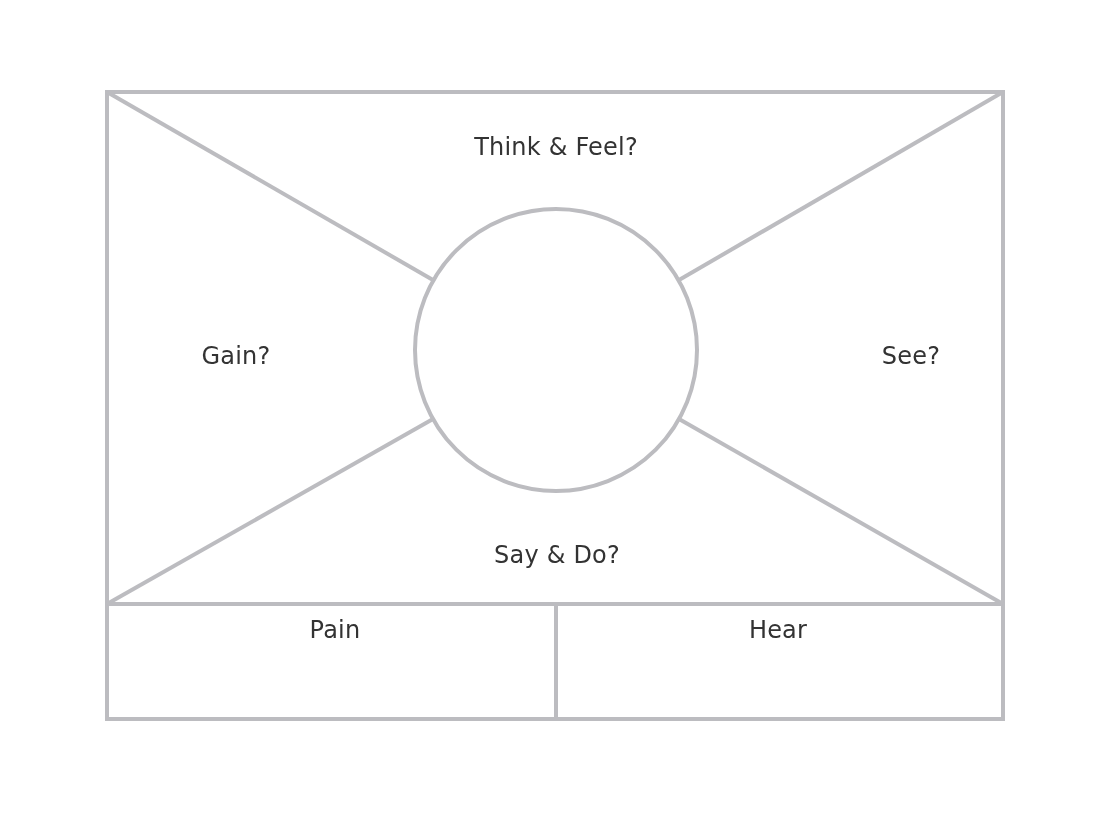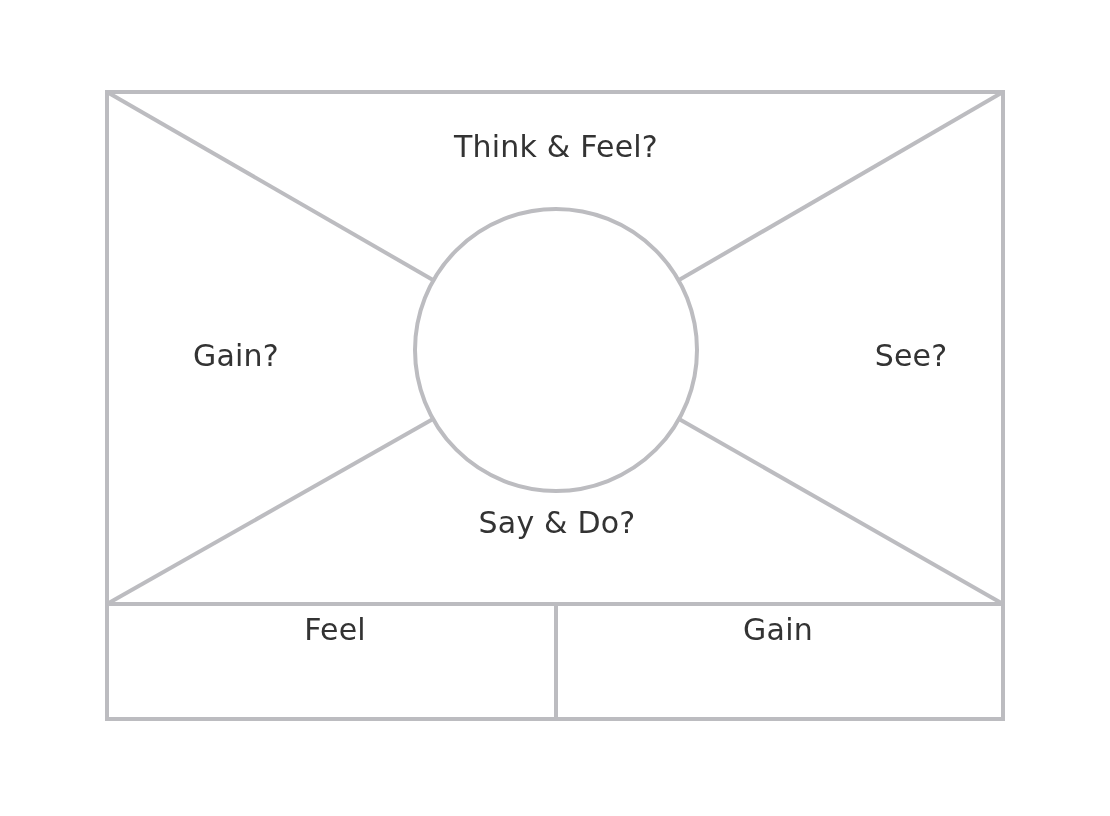--- a/index.html
+++ b/index.html
@@ -25,21 +25,21 @@
     left: 0;
     top: 0;
     width: 1110px;
     height: 816px;
     display: block;
   }
   .map-label {
     position: absolute;
     color: #333333;
     font-family: "DejaVu Sans", "Liberation Sans", sans-serif;
-    font-size: 30px;
+    font-size: 24px;
     font-weight: 400;
     line-height: 1;
     white-space: nowrap;
     transform: translate(-50%, -50%);
     letter-spacing: 0.2px;
     -webkit-font-smoothing: antialiased;
   }
   .quadrant-zone,
   .box-zone,
   .center-zone {
@@ -77,19 +77,19 @@
   <div class="quadrant-zone" style="left:340px; top:508px; width:432px; height:90px;"></div>
   <div class="box-zone" style="left:111px; top:608px; width:441px; height:107px;"></div>
   <div class="box-zone" style="left:562px; top:608px; width:439px; height:107px;"></div>
 
   <div class="map-label" style="left:556px; top:147px;">Think &amp; Feel?</div>
 
   <div class="map-label" style="left:236px; top:356px;">Gain?</div>
 
   <div class="map-label" style="left:911px; top:356px;">See?</div>
 
-  <div class="map-label" style="left:557px; top:523px;">Say &amp; Do?</div>
+  <div class="map-label" style="left:557px; top:555px;">Say &amp; Do?</div>
 
-  <div class="map-label" style="left:335px; top:630px;">Feel</div>
+  <div class="map-label" style="left:335px; top:630px;">Pain</div>
 
-  <div class="map-label" style="left:778px; top:630px;">Gain</div>
+  <div class="map-label" style="left:778px; top:630px;">Hear</div>
 
 </div>
 
 </body></html>

